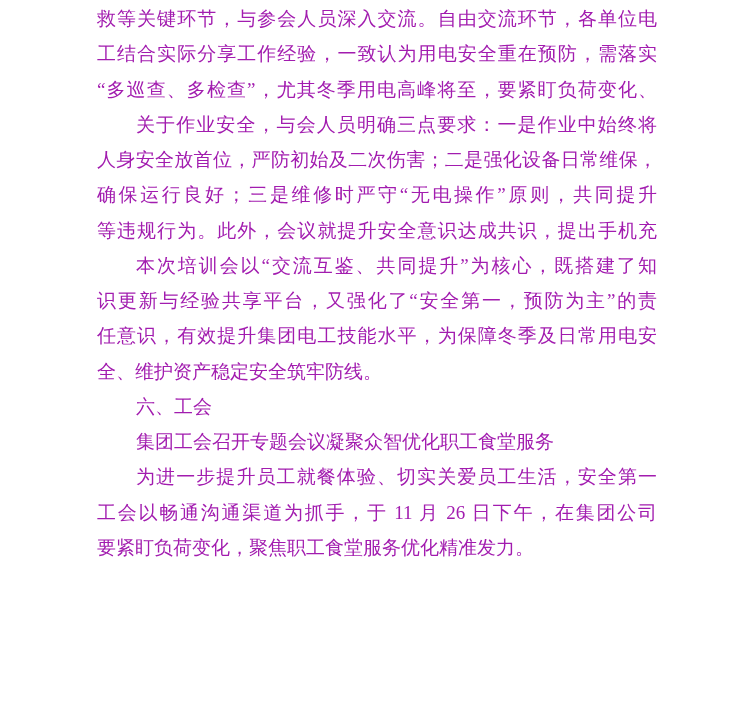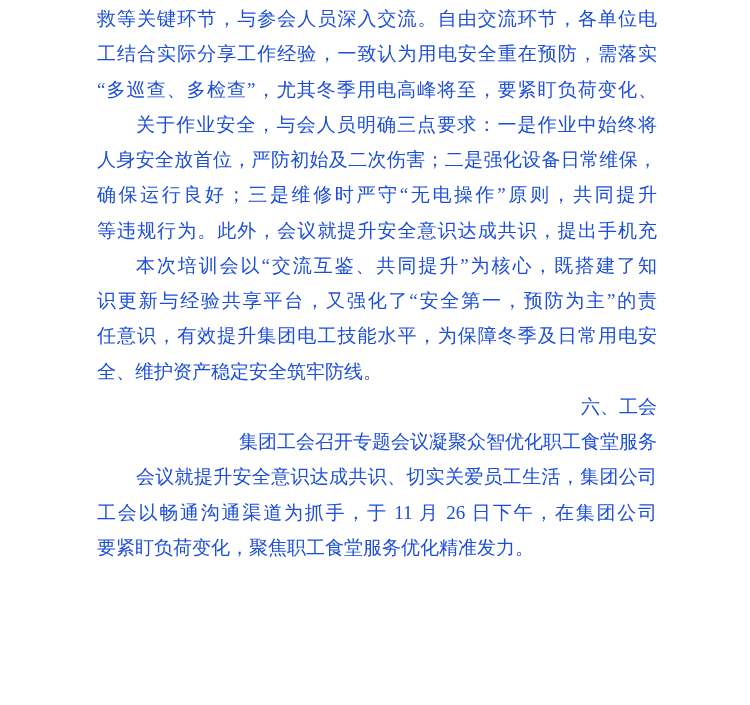--- a/index.html
+++ b/index.html
@@ -14,33 +14,32 @@
     box-sizing: border-box;
     background: #ffffff;
     overflow: hidden;
     padding: 1px 93px 0 97px;
   }
   .doc-line {
     font-family: "Liberation Serif", "DejaVu Serif", serif;
     font-size: 19px;
     line-height: 35.25px;
     height: 35.25px;
-    color: #1d4ed8;
+    color: #a21caf;
     text-align: left;
     white-space: normal;
     overflow: visible;
   }
   .doc-line.just {
     text-align: justify;
     text-align-last: justify;
     text-justify: inter-character;
   }
   .doc-line.indent {
     text-indent: 39px;
-    text-align: right;
   }
   .b {
     font-weight: 400;
   }
 </style>
 </head>
 <body>
 
 <div class="page" style="background: rgb(255, 255, 255);">
     <div class="doc-line just"><span>救等关键环节，与参会人员深入交流。自由交流环节，各单位电</span></div>
@@ -49,16 +48,16 @@
     <div class="doc-line indent just"><span>关于作业安全，与会人员明确三点要求：</span><span class="b">一是</span><span>作业中始终将</span></div>
     <div class="doc-line just"><span>人身安全放首位，严防初始及二次伤害；</span><span class="b">二是</span><span>强化设备日常维保，</span></div>
     <div class="doc-line just"><span>确保运行良好；</span><span class="b">三是</span><span>维修时严守“无电操作”原则，共同提升</span></div>
     <div class="doc-line just"><span>等违规行为。此外，会议就提升安全意识达成共识，提出手机充</span></div>
     <div class="doc-line indent just"><span>本次培训会以“交流互鉴、共同提升”为核心，既搭建了知</span></div>
     <div class="doc-line just"><span>识更新与经验共享平台，又强化了“安全第一，预防为主”的责</span></div>
     <div class="doc-line just"><span>任意识，有效提升集团电工技能水平，为保障冬季及日常用电安</span></div>
     <div class="doc-line"><span>全、维护资产稳定安全筑牢防线。</span></div>
     <div class="doc-line indent"><span class="b">六、工会</span></div>
     <div class="doc-line indent"><span class="b">集团工会召开专题会议凝聚众智优化职工食堂服务</span></div>
-    <div class="doc-line indent just"><span>会议就提升安全意识达成共识、切实关爱员工生活，集团公司</span></div>
+    <div class="doc-line indent just"><span>为进一步提升员工就餐体验、切实关爱员工生活，安全第一</span></div>
     <div class="doc-line just"><span>工会以畅通沟通渠道为抓手，于 11 月 26 日下午，在集团公司</span></div>
     <div class="doc-line"><span>要紧盯负荷变化，聚焦职工食堂服务优化精准发力。</span></div>
   </div>
 
 </body></html>

